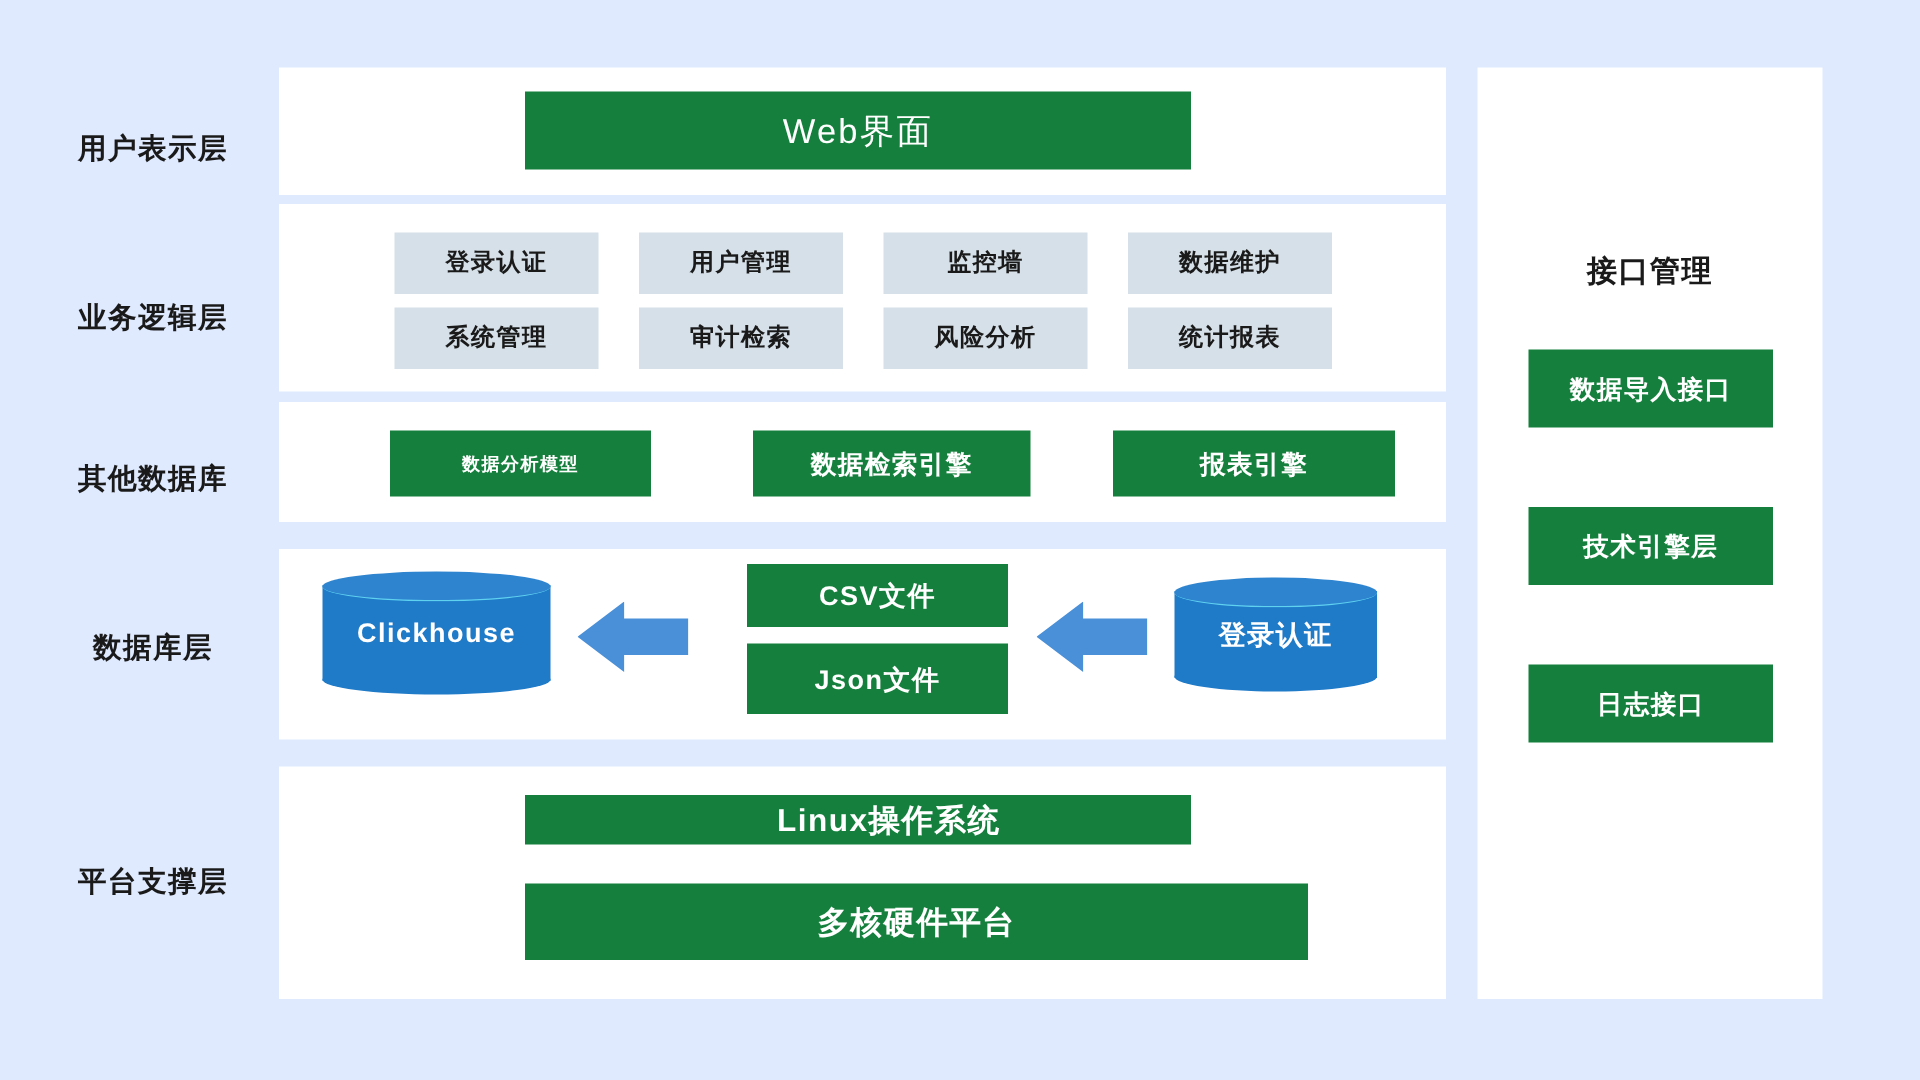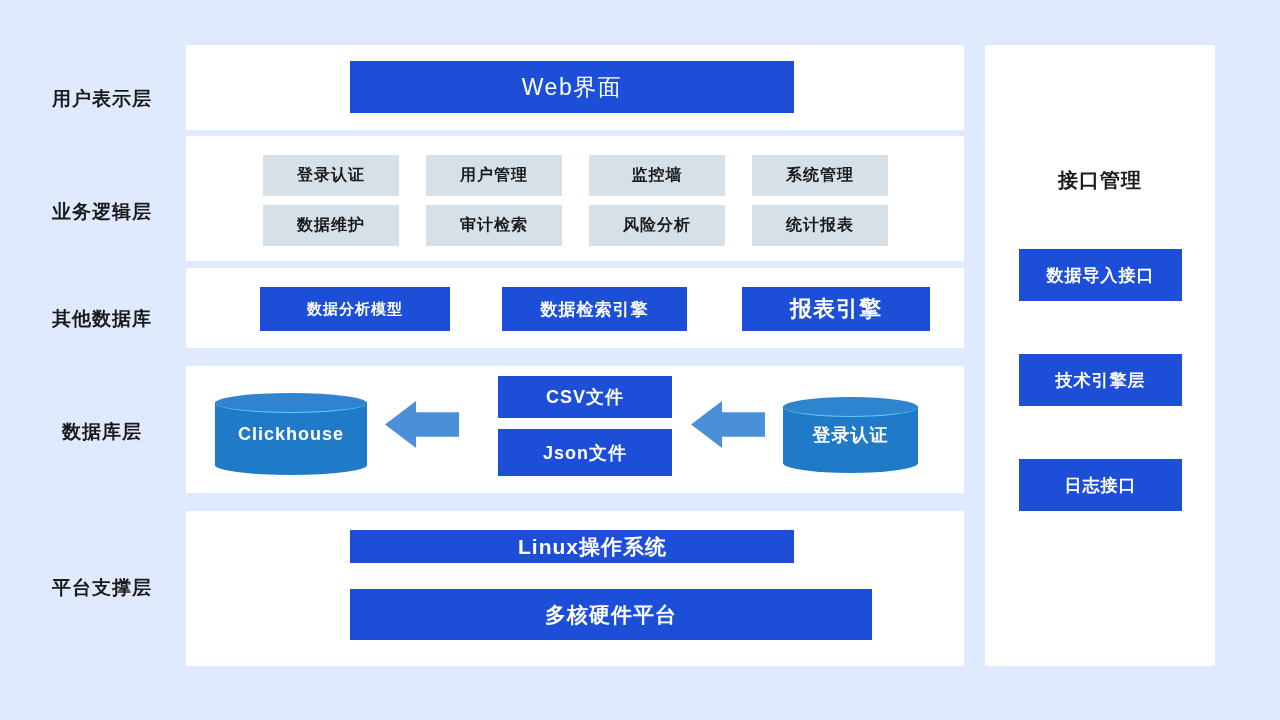--- a/index.html
+++ b/index.html
@@ -56,21 +56,21 @@
   }
   .band-presentation { top: 45px;  height: 85px; }
   .band-business     { top: 136px; height: 125px; }
   .band-engine       { top: 268px; height: 80px; }
   .band-database     { top: 366px; height: 127px; }
   .band-platform     { top: 511px; height: 155px; }
 
   
   .blue-box {
     position: absolute;
-    background: #1d4ed8;
+    background: #15803d;
     color: #ffffff;
     display: flex;
     align-items: center;
     justify-content: center;
     font-weight: bold;
     letter-spacing: 1px;
   }
 
   
   .web-ui {
@@ -100,33 +100,32 @@
     color: #1a1a1a;
     font-size: 16px;
     font-weight: bold;
     letter-spacing: 1px;
     display: flex;
     align-items: center;
     justify-content: center;
   }
 
   
-  .eng-0 { left: 74px;  top: 19px; width: 190px; height: 44px; font-size: 15px; }
+  .eng-0 { left: 74px;  top: 19px; width: 174px; height: 44px; font-size: 12px; }
   .eng-1 { left: 316px; top: 19px; width: 185px; height: 44px; font-size: 17px; }
-  .eng-2 { left: 556px; top: 19px; width: 188px; height: 44px; font-size: 22px; font-family: Liberation Mono, monospace; }
+  .eng-2 { left: 556px; top: 19px; width: 188px; height: 44px; font-size: 17px; font-family: Liberation Mono, monospace; }
 
   
   .db-layer { position: absolute; left: 0; top: 0; width: 778px; height: 127px; }
 
   .cylinder {
     position: absolute;
     display: flex;
     align-items: center;
     justify-content: center;
-    margin-top: 12px;
   }
   .cyl-body {
     position: absolute;
     left: 0;
     top: 9px;
     width: 100%;
     height: calc(100% - 18px);
     background: #1f7ac8;
   }
   .cyl-top {
@@ -198,21 +197,20 @@
     font-weight: bold;
     color: #1a1a1a;
     letter-spacing: 1px;
   }
   .side-box {
     position: absolute;
     left: 34px;
     width: 163px;
     height: 52px;
     font-size: 17px;
-    margin-top: 16px;
   }
   .sb-0 { top: 188px; }
   .sb-1 { top: 293px; }
   .sb-2 { top: 398px; }
 </style>
 </head>
 <body>
 
 <div class="layer-labels">
   <div class="layer-label ll-0">用户表示层</div>
@@ -226,22 +224,22 @@
 
   <div class="band band-presentation">
     <div class="blue-box web-ui">Web界面</div>
   </div>
 
   <div class="band band-business">
     <div class="biz-grid">
       <div class="biz-box">登录认证</div>
       <div class="biz-box">用户管理</div>
       <div class="biz-box">监控墙</div>
+      <div class="biz-box">数据维护</div>
       <div class="biz-box">系统管理</div>
-      <div class="biz-box">数据维护</div>
       <div class="biz-box">审计检索</div>
       <div class="biz-box">风险分析</div>
       <div class="biz-box">统计报表</div>
     </div>
   </div>
 
   <div class="band band-engine">
     <div class="blue-box eng-0">数据分析模型</div>
     <div class="blue-box eng-1">数据检索引擎</div>
     <div class="blue-box eng-2">报表引擎</div>

